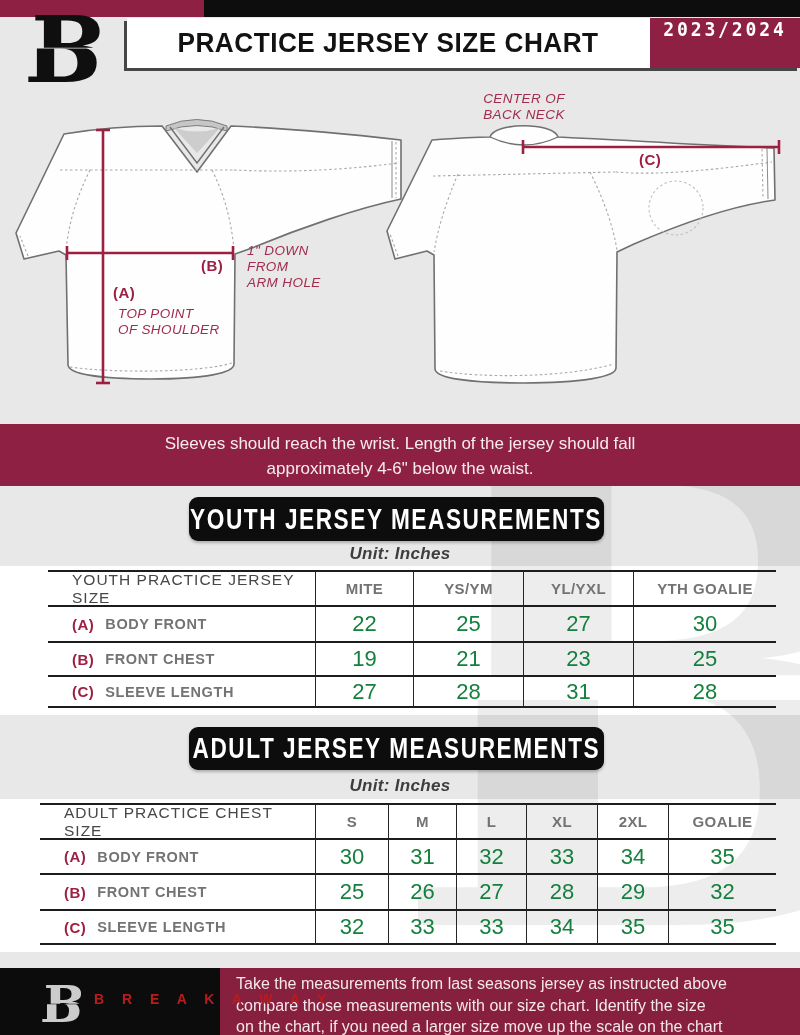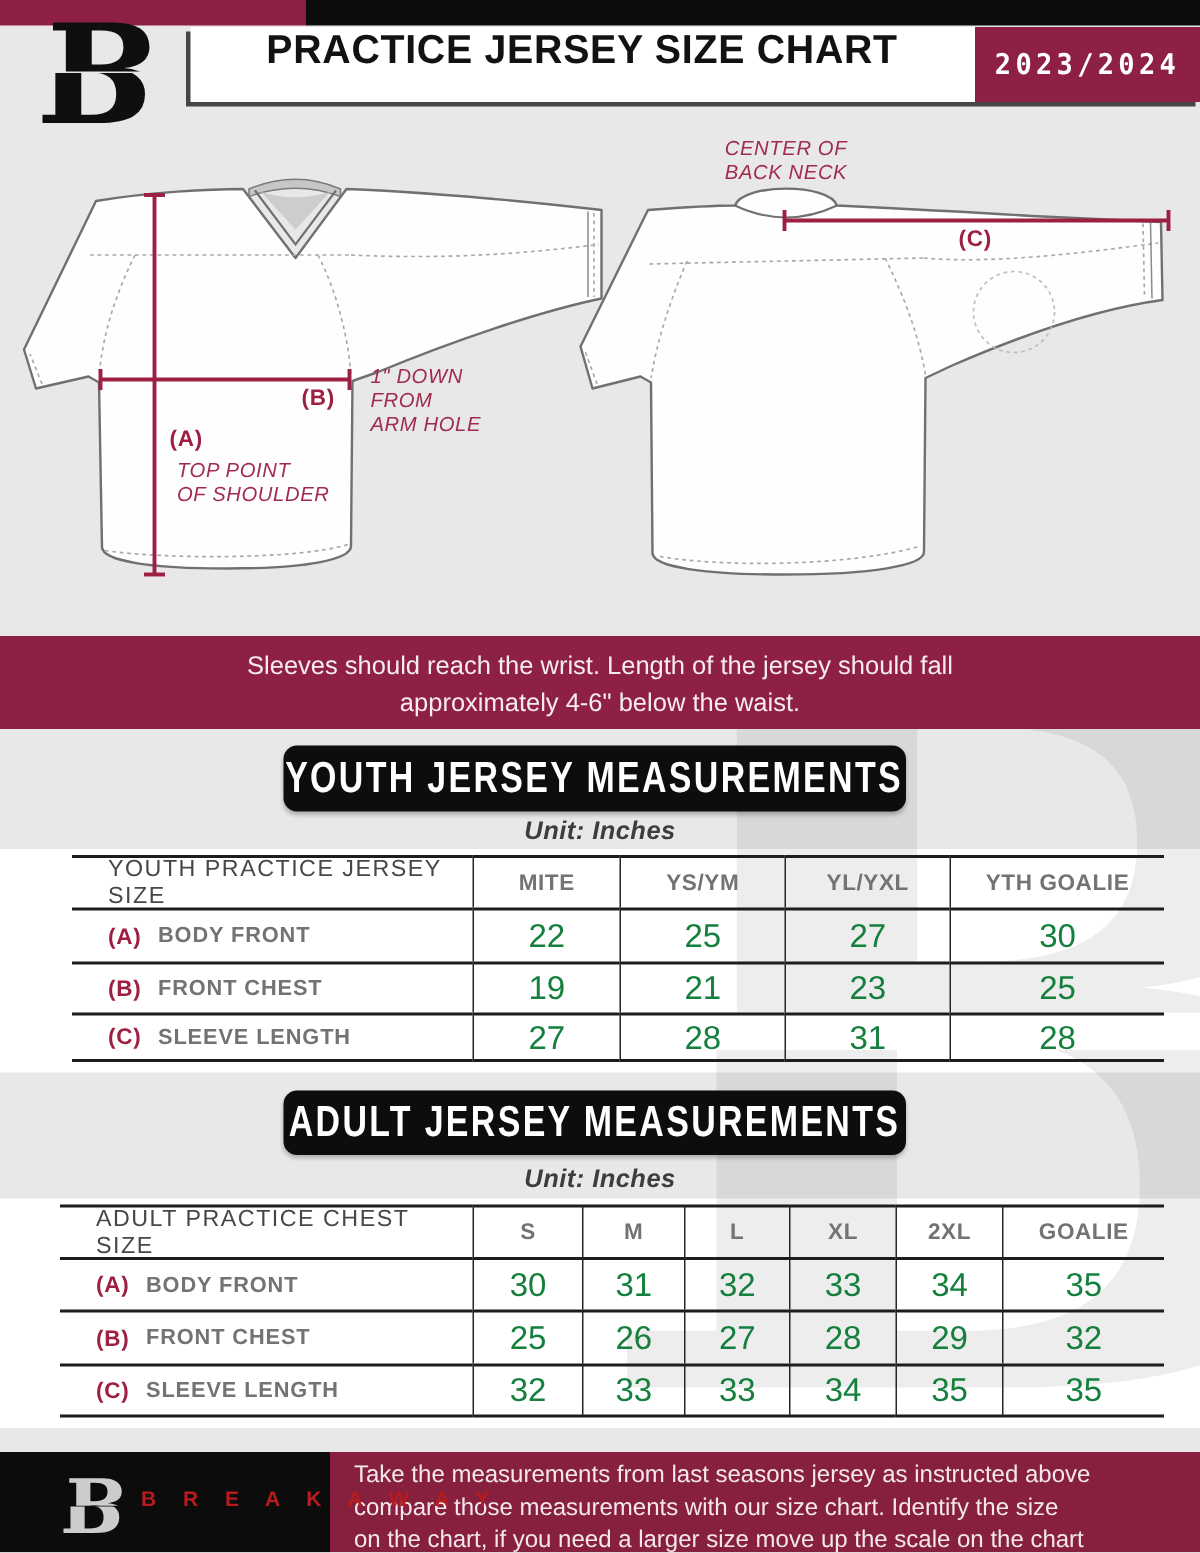--- a/index.html
+++ b/index.html
@@ -5,23 +5,23 @@
   html,body{margin:0;padding:0;}
   .page{
     position:relative; width:800px; height:1035px; overflow:hidden;
     background:#e8e8e8; font-family:"Liberation Sans",sans-serif;
   }
   .abs{position:absolute;}
   
   .strip-maroon{left:0;top:0;width:204px;height:17px;background:#8e2143;z-index:2;}
   .strip-black{left:204px;top:0;width:596px;height:17px;background:#0d0d0d;z-index:2;}
   .titlebar{left:127px;top:18px;width:673px;height:50px;display:flex;z-index:3;box-shadow:-3px 3px 0 rgba(52,52,52,.9);}
-  .titlebox{width:523px;background:#ffffff;display:flex;align-items:flex-start;justify-content:center;}
+  .titlebox{width:523px;background:#ffffff;display:flex;align-items:center;justify-content:center;}
   .titlebox span{font-size:27px;font-weight:bold;letter-spacing:.5px;color:#121212;white-space:nowrap;transform:scaleX(.97);}
-  .seasonbox{width:150px;background:#8e2143;display:flex;align-items:center;justify-content:center;}
+  .seasonbox{width:150px;background:#8e2143;display:flex;justify-content:center;}
   .seasonbox span{font-family:"DejaVu Sans Mono",monospace;font-size:19px;font-weight:bold;color:#ffffff;letter-spacing:3px;transform:scaleX(.95);}
   
   .splitb{position:absolute;line-height:1;font-family:"DejaVu Serif",serif;font-weight:bold;}
   .splitb .h{position:absolute;left:0;top:0;}
   .splitb .ht{clip-path:inset(0 0 52.5% 0);transform:translateX(9%);}
   .splitb .hb{clip-path:inset(48.5% 0 0 0);}
   .logo-header{left:24px;top:4px;width:70px;height:100px;font-size:92px;color:#0f0f0f;z-index:3;}
   
   .watermark{left:388px;top:368px;width:480px;height:660px;font-size:640px;color:#2b2b2b;opacity:.08;z-index:1;}
   .watermark .ht{clip-path:inset(0 0 52% 0);transform:translateX(2.5%);}

